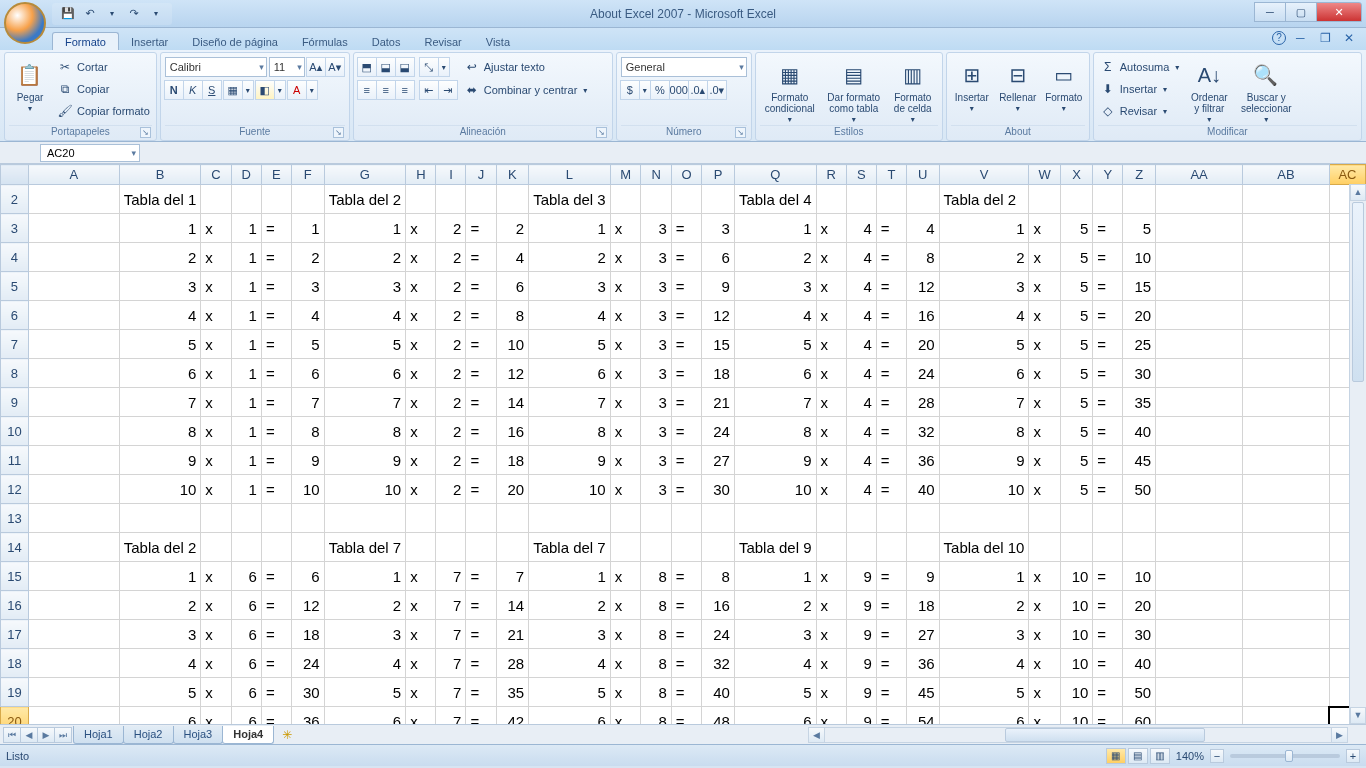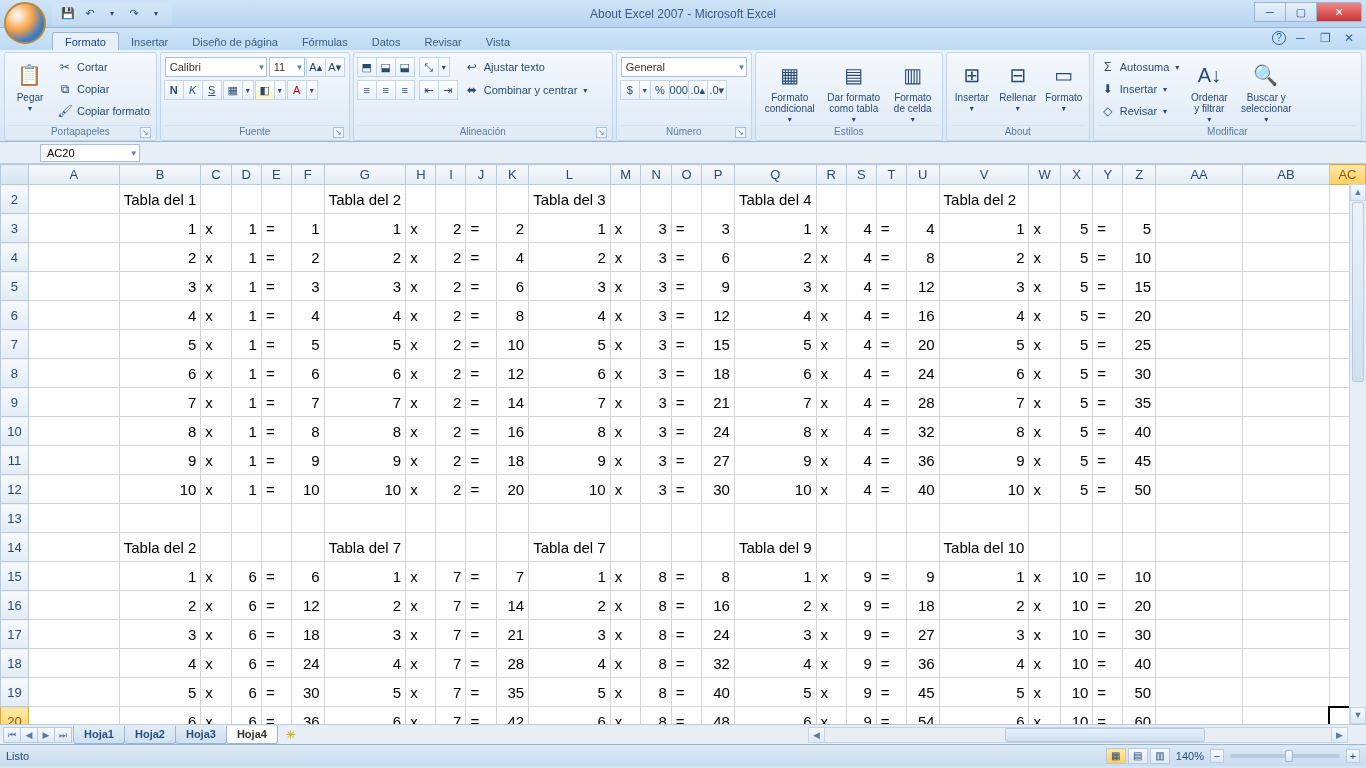--- a/index.html
+++ b/index.html
@@ -65,21 +65,21 @@
   .vsb { position:absolute; right:0; top:20px; bottom:0; width:17px; background:#e8eef5; border-left:1px solid #c6d4e3;}
   .vsb .up,.vsb .dn{height:17px;background:linear-gradient(#f6f9fc,#dde9f4);border:1px solid #c6d4e3;font-size:9px;text-align:center;line-height:15px;color:#5a7aa0;}
   .vsb .dn{position:absolute;bottom:0;left:0;right:0;}
   .vsb .thumb{position:absolute;left:2px;right:2px;top:18px;height:180px;background:linear-gradient(#eaf2fb,#cfe0f0);border:1px solid #b9cadd;border-radius:2px;}
 
   
   .sheetbar { height:20px; background:#e8eef5; border-top:1px solid #b9cadd; display:flex; align-items:center; font-size:11px; position:relative;}
   .navbtns { display:flex; margin-left:4px;}
   .navbtns span { width:18px; height:16px; border:1px solid #b9cadd; margin-left:-1px; background:linear-gradient(#f6f9fc,#dde9f4); font-size:9px; text-align:center; line-height:14px; color:#5a7aa0;}
   .sheettab { height:18px; padding:2px 10px 0; background:#fff; border:1px solid #9bb6d3; border-top:none; margin-left:-1px; font-size:11px; color:#333; border-radius:0 0 3px 3px;}
-  .sheettab.inact { background:linear-gradient(#e2ecf5,#cfe0f0); color:#2a5080;font-weight:bold;}
+  .sheettab.inact { background:linear-gradient(#e2ecf5,#cfe0f0); color:#2a5080;}
   .sheettab.active { font-weight:bold; background:#fff;}
   .newsheet { width:22px; height:16px; margin-left:2px; display:flex; align-items:center; justify-content:center; font-size:12px; color:#c90;}
   .hsb { position:absolute; right:18px; top:2px; width:540px; height:16px; background:#e8eef5; border:1px solid #c6d4e3; display:flex;}
   .hsb span{width:16px;background:linear-gradient(#f6f9fc,#dde9f4);border-right:1px solid #c6d4e3;font-size:9px;text-align:center;line-height:14px;color:#5a7aa0;}
   .hsb .thumb{flex:0 0 200px;margin-left:180px;background:linear-gradient(#eaf2fb,#cfe0f0);border:1px solid #b9cadd;border-radius:2px;}
   .hsb span.r{margin-left:auto;border-left:1px solid #c6d4e3;border-right:none;}
 
   
   .status { height:22px; background:linear-gradient(#dce9f5,#c9dcef); border-top:1px solid #9bb6d3; display:flex; align-items:center; font-size:11px; color:#2a4a72; padding:0 6px;}
   .status .right { margin-left:auto; display:flex; align-items:center; gap:6px;}

